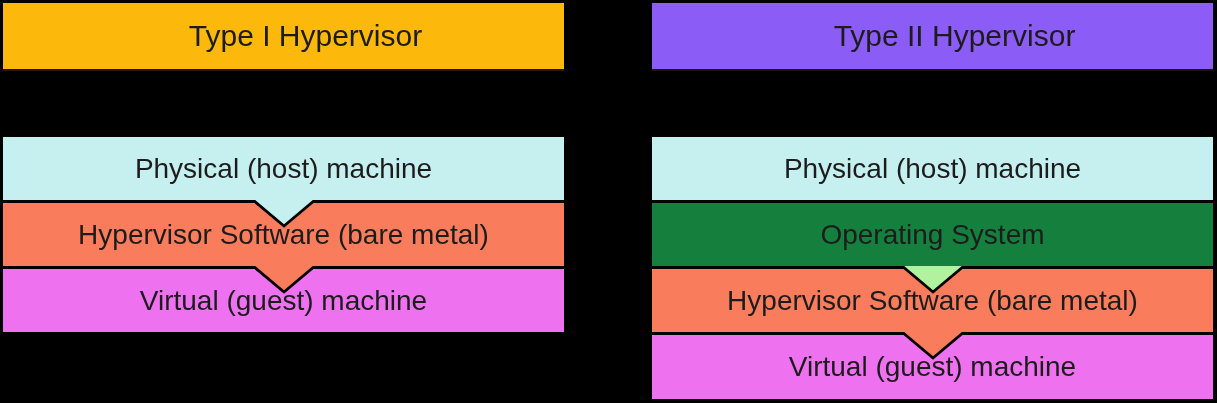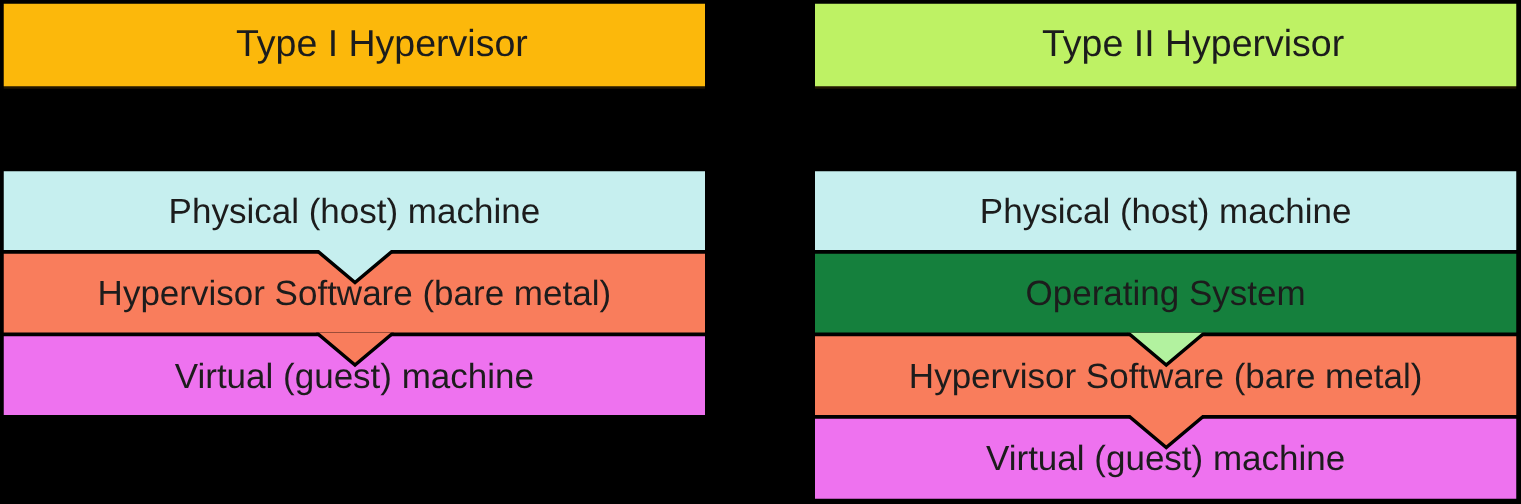--- a/index.html
+++ b/index.html
@@ -95,21 +95,21 @@
         </svg>
       </div>
 
       <div class="layer" style="background: rgb(238, 114, 239);">
         <span class="layer-label">Virtual (guest) machine</span>
       </div>
     </div>
   </section>
 
   <section class="column col-right">
-    <header class="title-bar" style="background: #bef264;">
+    <header class="title-bar" style="background: #8b5cf6;">
       <span class="title-label">Type II Hypervisor</span>
     </header>
 
     <div class="stack">
       <div class="layer" style="background: rgb(198, 239, 239);">
         <span class="layer-label">Physical (host) machine</span>
       </div>
 
       <div class="layer" style="background: #15803d;">
         <span class="layer-label">Operating System</span>

